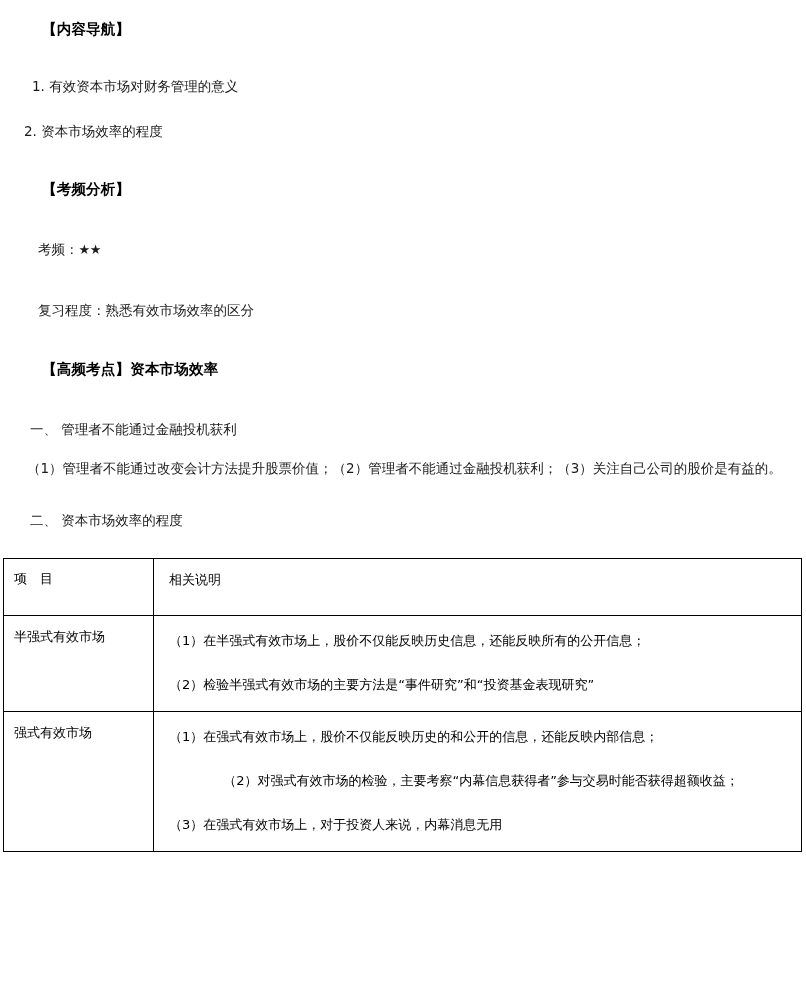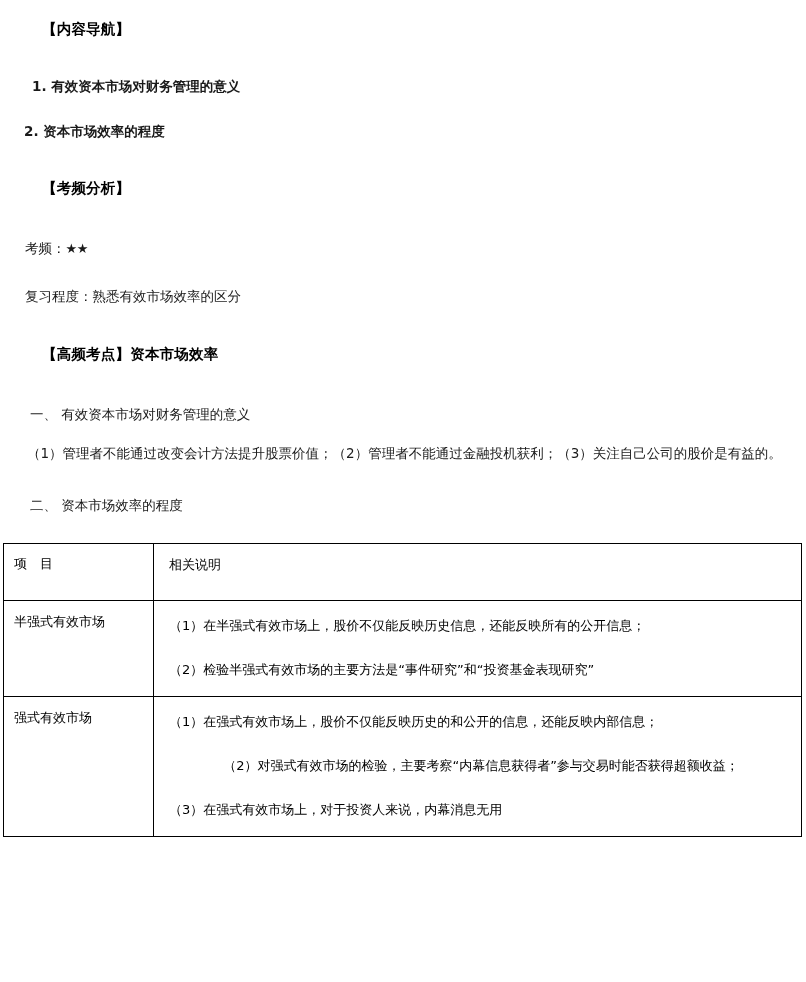--- a/index.html
+++ b/index.html
@@ -33,40 +33,39 @@
     font-size: 14.5px;
     font-weight: bold;
     color: #000;
     letter-spacing: 0.2px;
     margin: 12px;
     padding: 0 0 0 30px;
     line-height: 1.2;
   }
 
   .nav-hd  { padding-top: 9px; }
-  .freq-hd { padding-top: 30px; font-family: Liberation Mono, monospace; }
+  .freq-hd { padding-top: 30px; }
   .point-hd{ padding-top: 30px; }
 
   .li {
     font-size: 13.5px;
     color: #1a1a1a;
     padding: 0 0 0 32px;
     line-height: 1.2;
     margin: 0;
-    font-weight: bold;
   }
   .li-1 { padding-top: 28px; }
   .li-2 { padding-top: 28px; padding-left: 24px; }
 
   .meta {
     font-size: 13.5px;
     color: #1a1a1a;
     padding: 0 0 0 25px;
     line-height: 1.2;
-    margin: 0;
+    margin: 13px;
   }
   .meta-1 { padding-top: 30px; }
   .meta-2 { padding-top: 31px; }
 
   .stars {
     letter-spacing: -0.5px;
     font-size: 13px;
   }
 
   .sec {
@@ -147,21 +146,21 @@
     <p class="li li-2">2. 资本市场效率的程度</p>
 
     <p class="hd freq-hd">【考频分析】</p>
 
     <p class="meta meta-1"><span>考频：</span><span class="stars">★★</span></p>
 
     <p class="meta meta-2">复习程度：熟悉有效市场效率的区分</p>
 
     <p class="hd point-hd">【高频考点】资本市场效率</p>
 
-    <p class="sec sec-1">一、 有效资本市场对财务管理的意义</p>
+    <p class="sec sec-1">一、 管理者不能通过金融投机获利</p>
 
     <p class="para">（1）管理者不能通过改变会计方法提升股票价值；（2）管理者不能通过金融投机获利；（3）关注自己公司的股价是有益的。</p>
 
     <p class="sec sec-2">二、 资本市场效率的程度</p>
   </div>
 
   <div class="tbl-wrap">
     <table class="effmkt">
       <tbody>
 

